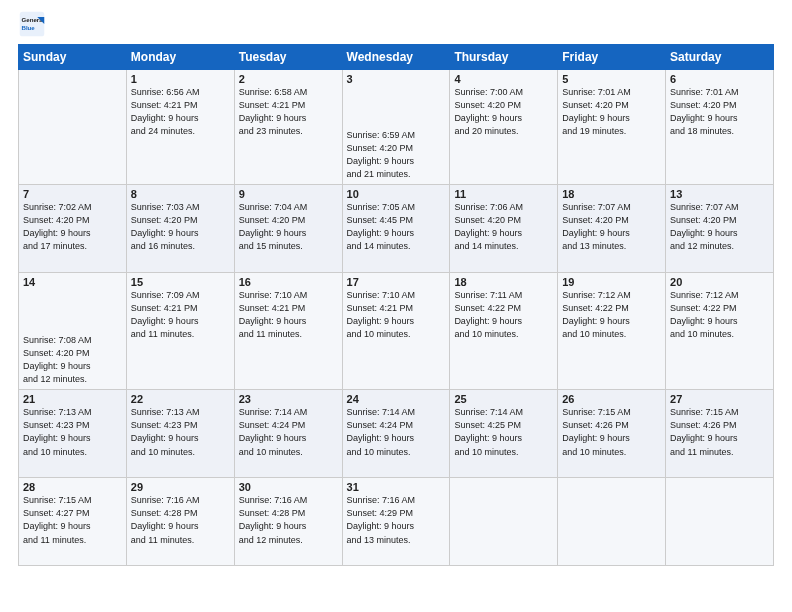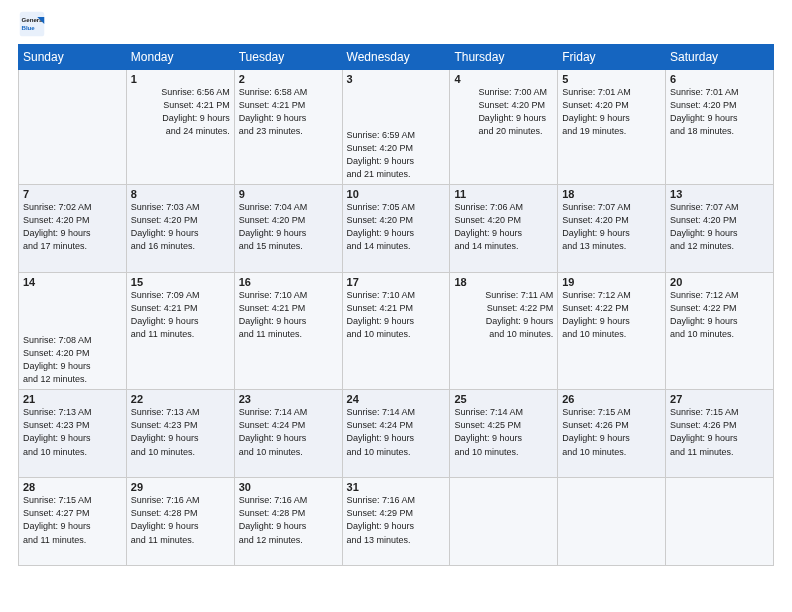--- a/index.html
+++ b/index.html
@@ -46,21 +46,21 @@
     }
     .calendar {
       width: 100%;
       border-collapse: collapse;
       table-layout: fixed;
     }
     .calendar thead th {
       background: #1565c0;
       color: #fff;
       font-size: 12px;
-      font-weight: normal;
+      font-weight: bold;
       padding: 5px 4px;
       text-align: left;
       border: 1px solid #1565c0;
     }
     .calendar tbody td {
       border: 1px solid #ccc;
       vertical-align: top;
       padding: 3px 4px;
       font-size: 9.5px;
       color: #222;
@@ -121,42 +121,42 @@
           <th>Thursday</th>
           <th>Friday</th>
           <th>Saturday</th>
         </tr>
     </thead>
     <tbody id="calendar-body">
     <tr>
           <td class="empty-cell"></td>
           <td>
             <span class="day-num">1</span>
-            <div class="cell-info" style="white-space: pre-line; text-align: right;">Sunrise: 6:56 AM
+            <div class="cell-info" style="white-space: pre-line;">Sunrise: 6:56 AM
 Sunset: 4:21 PM
 Daylight: 9 hours
 and 24 minutes.</div>
           </td>
           <td>
             <span class="day-num">2</span>
             <div class="cell-info" style="white-space: pre-line;">Sunrise: 6:58 AM
 Sunset: 4:21 PM
 Daylight: 9 hours
 and 23 minutes.</div>
           </td>
           <td>
             <span class="day-num">3</span>
             <div class="cell-info" style="white-space: pre-line; margin-top: 44px;">Sunrise: 6:59 AM
 Sunset: 4:20 PM
 Daylight: 9 hours
 and 21 minutes.</div>
           </td>
           <td>
             <span class="day-num">4</span>
-            <div class="cell-info" style="white-space: pre-line; margin-left: 24px;">Sunrise: 7:00 AM
+            <div class="cell-info" style="white-space: pre-line;">Sunrise: 7:00 AM
 Sunset: 4:20 PM
 Daylight: 9 hours
 and 20 minutes.</div>
           </td>
           <td>
             <span class="day-num">5</span>
             <div class="cell-info" style="white-space: pre-line;">Sunrise: 7:01 AM
 Sunset: 4:20 PM
 Daylight: 9 hours
 and 19 minutes.</div>
@@ -187,21 +187,21 @@
           <td>
             <span class="day-num">9</span>
             <div class="cell-info" style="white-space: pre-line;">Sunrise: 7:04 AM
 Sunset: 4:20 PM
 Daylight: 9 hours
 and 15 minutes.</div>
           </td>
           <td>
             <span class="day-num">10</span>
             <div class="cell-info" style="white-space: pre-line;">Sunrise: 7:05 AM
-Sunset: 4:20 PM
+Sunset: 4:45 PM
 Daylight: 9 hours
 and 14 minutes.</div>
           </td>
           <td>
             <span class="day-num">11</span>
             <div class="cell-info" style="white-space: pre-line;">Sunrise: 7:06 AM
 Sunset: 4:20 PM
 Daylight: 9 hours
 and 14 minutes.</div>
           </td>
@@ -244,21 +244,21 @@
           </td>
           <td>
             <span class="day-num">17</span>
             <div class="cell-info" style="white-space: pre-line;">Sunrise: 7:10 AM
 Sunset: 4:21 PM
 Daylight: 9 hours
 and 10 minutes.</div>
           </td>
           <td>
             <span class="day-num">18</span>
-            <div class="cell-info" style="white-space: pre-line; text-align: right;">Sunrise: 7:11 AM
+            <div class="cell-info" style="white-space: pre-line;">Sunrise: 7:11 AM
 Sunset: 4:22 PM
 Daylight: 9 hours
 and 10 minutes.</div>
           </td>
           <td>
             <span class="day-num">19</span>
             <div class="cell-info" style="white-space: pre-line;">Sunrise: 7:12 AM
 Sunset: 4:22 PM
 Daylight: 9 hours
 and 10 minutes.</div>

